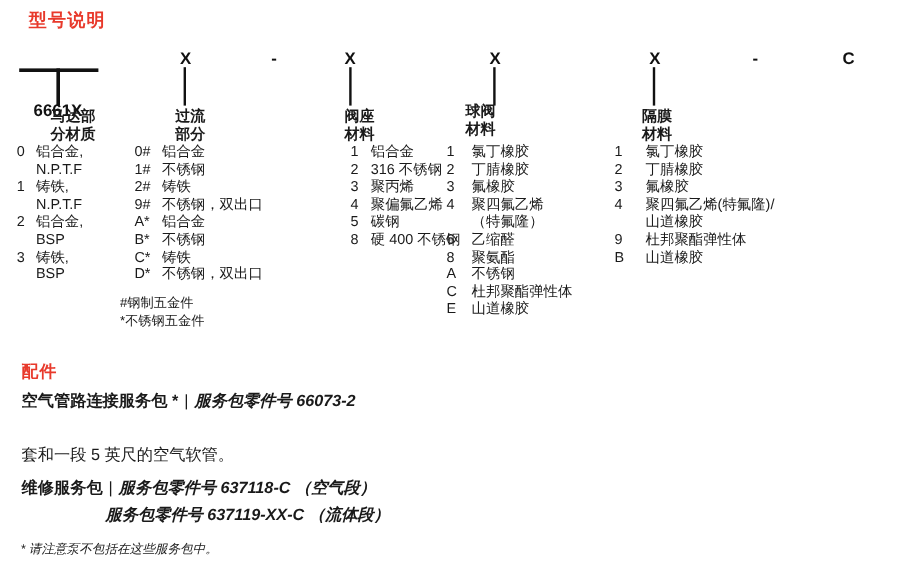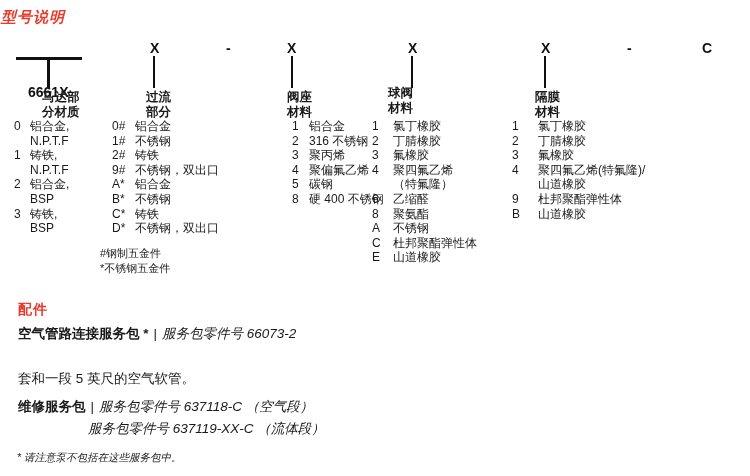--- a/index.html
+++ b/index.html
@@ -30,29 +30,29 @@
     line-height:14.5px;
     white-space:nowrap;
   }
   .col-items{font-size:12px;line-height:14.6px;white-space:nowrap;}
   .item-row{display:flex;}
   .item-row .code{flex:none;width:var(--cw,17px);}
   .footnotes{font-size:11px;line-height:14.6px;white-space:nowrap;}
   .acc-line{font-size:13.5px;white-space:nowrap;}
   .acc-line .bold{font-weight:bold;}
   .acc-line .sep{padding:0 5px;font-weight:normal;}
-  .italic{font-style:italic;}
+  .italic{font-style:italic;font-weight:bold;}
   .small-note{font-size:10.5px;font-style:italic;white-space:nowrap;}
 </style>
 </head>
 <body>
 
 <div id="page">
 
-  <div class="abs red-heading" style="left:1px;top:8px;font-style:italic;">型号说明</div>
+  <div class="abs red-heading" style="left:24px;top:8px;">型号说明</div>
 
   <div class="abs model-seg" style="left:28px;top:40px;margin-top:44px;">6661X</div>
   <div class="abs model-seg" style="left:150px;top:40px;">X</div>
   <div class="abs model-seg" style="left:226px;top:40px;">-</div>
   <div class="abs model-seg" style="left:287px;top:40px;">X</div>
   <div class="abs model-seg" style="left:408px;top:40px;">X</div>
   <div class="abs model-seg" style="left:541px;top:40px;">X</div>
   <div class="abs model-seg" style="left:627px;top:40px;">-</div>
   <div class="abs model-seg" style="left:702px;top:40px;">C</div>
 

